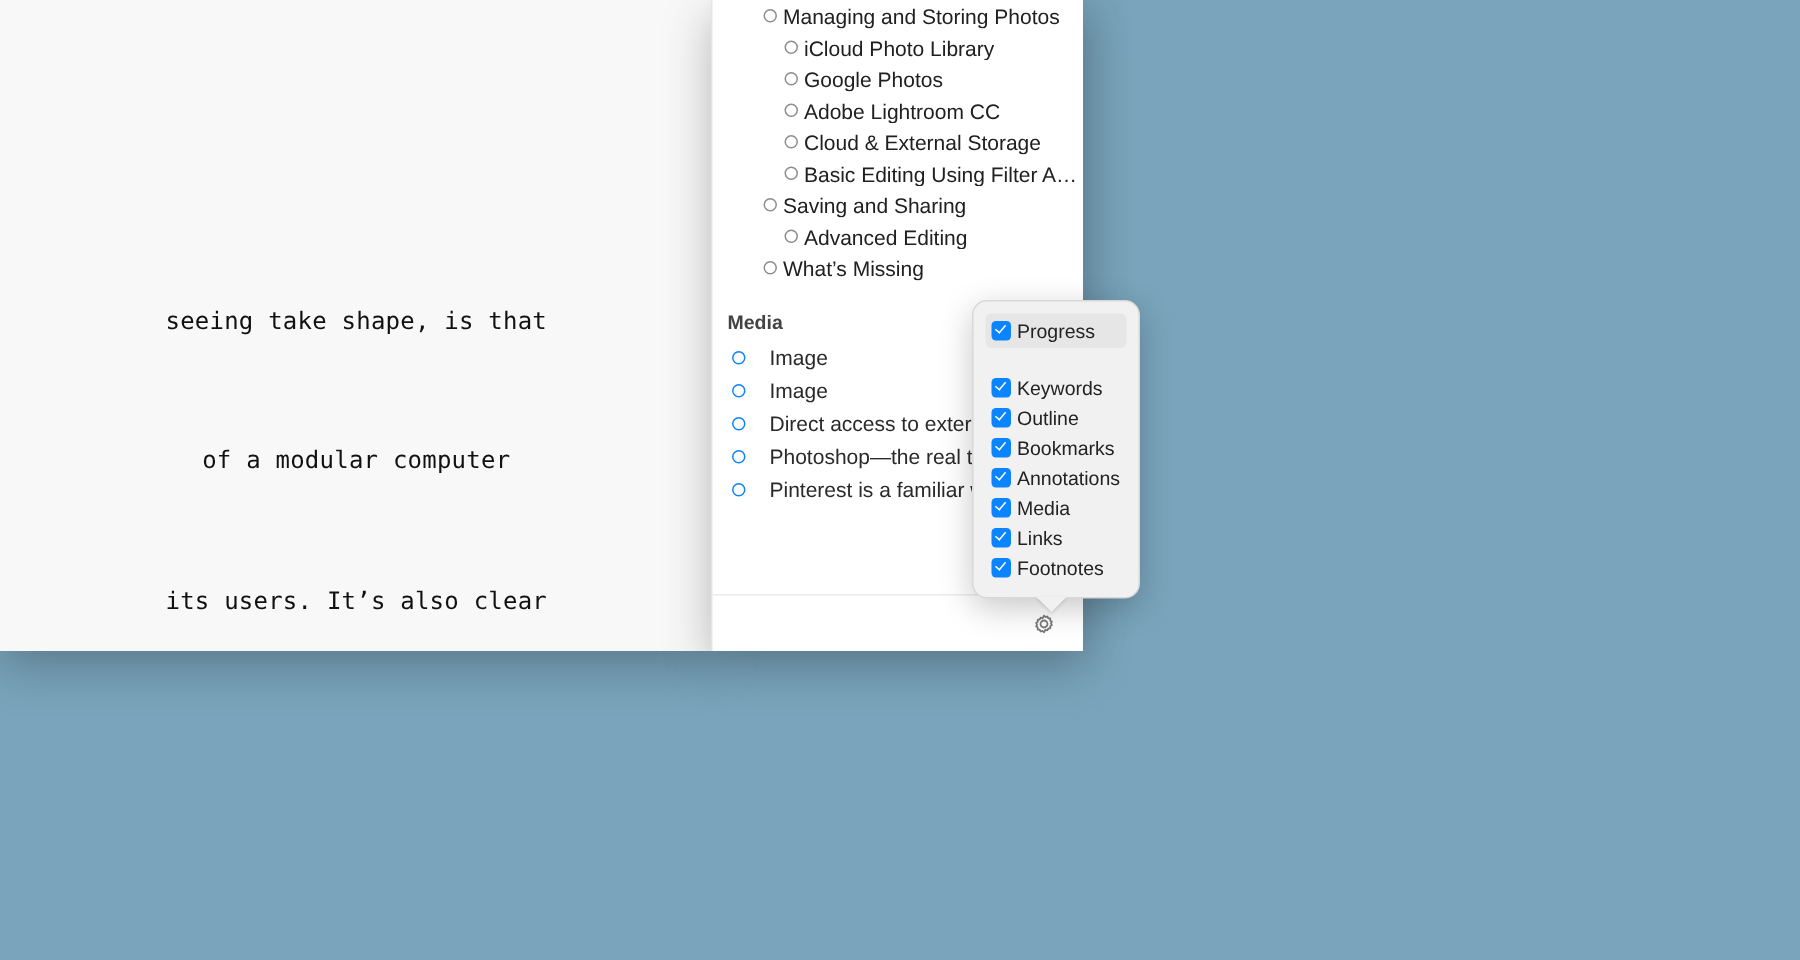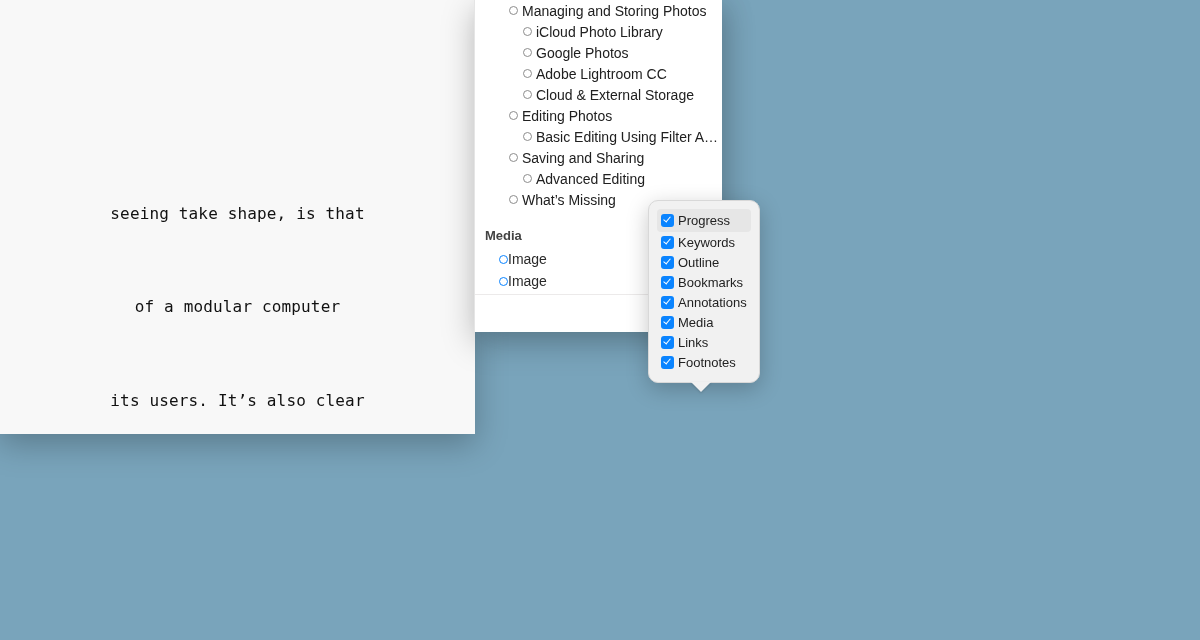--- a/index.html
+++ b/index.html
@@ -36,21 +36,21 @@
     padding-left: 0;
     text-align: center;
   }
 
   
   .sidebar {
     position: absolute;
     left: 474px;
     top: 0;
     width: 248px;
-    height: 332px;
+    height: 434px;
     background: #ffffff;
     border-left: 1px solid #e5e5e5;
     box-shadow: 0 10px 30px rgba(0,0,0,0.25), 12px 0 24px rgba(0,0,0,0.06);
     display: flex;
     flex-direction: column;
     overflow: hidden;
   }
   .sidebar .scroll {
     flex: 1;
     overflow: hidden;
@@ -83,22 +83,22 @@
   .section-hdr {
     font-size: 13px;
     font-weight: 600;
     color: #434343;
     padding: 18px 0 5px 10px;
   }
 
   .media-list .row {
     display: flex;
     align-items: center;
-    gap: 0;
-    padding: 3px 0 3px 24px;
+    gap: 16px;
+    padding: 3px 0 3px 13px;
     font-size: 14px;
     color: #2a2a2a;
     white-space: nowrap;
   }
   .media-list .row .bullet {
     width: 9px; height: 9px; flex: 0 0 9px;
     border-radius: 50%;
     border: 1.5px solid #0a84ff;
     display: inline-block;
   }
@@ -146,21 +146,21 @@
   .popover .opt {
     display: flex;
     align-items: center;
     gap: 4px;
     padding: 2.5px 0;
     border-radius: 4px;
     cursor: pointer;
   }
   .popover .opt:first-child {
     background: #e6e6e6;
-    margin: -2px -4px 0 -4px;
+    margin: -2px -4px 16px -4px;
     padding: 4px 4px;
   }
   .chk {
     width: 13px; height: 13px; flex: 0 0 13px;
     border-radius: 3px;
     background: #0a84ff;
     position: relative;
   }
   .chk::after {
     content: "";
@@ -202,24 +202,20 @@
         <span class="label">Google Photos</span>
       </div>
       <div class="row" data-depth="2">
         <span class="bullet"></span>
         <span class="label">Adobe Lightroom CC</span>
       </div>
       <div class="row" data-depth="2">
         <span class="bullet"></span>
         <span class="label">Cloud &amp; External Storage</span>
       </div>
-      <div class="row" data-depth="1">
-        <span class="bullet"></span>
-        <span class="label">Editing Photos</span>
-      </div>
       <div class="row" data-depth="2">
         <span class="bullet"></span>
         <span class="label">Basic Editing Using Filter Apps</span>
       </div>
       <div class="row" data-depth="1">
         <span class="bullet"></span>
         <span class="label">Saving and Sharing</span>
       </div>
       <div class="row" data-depth="2">
         <span class="bullet"></span>

